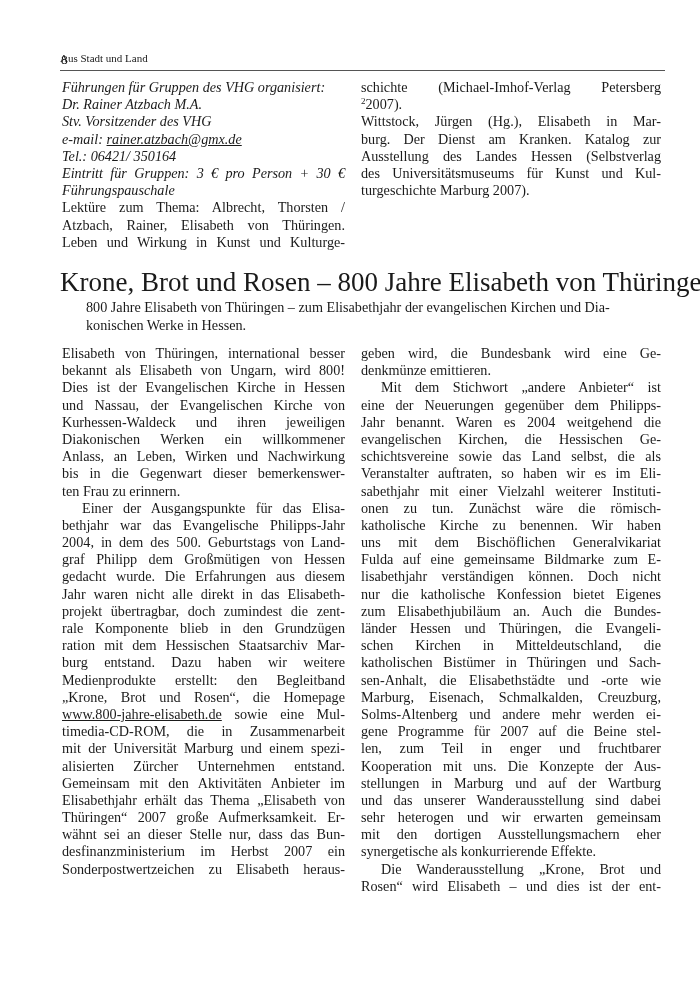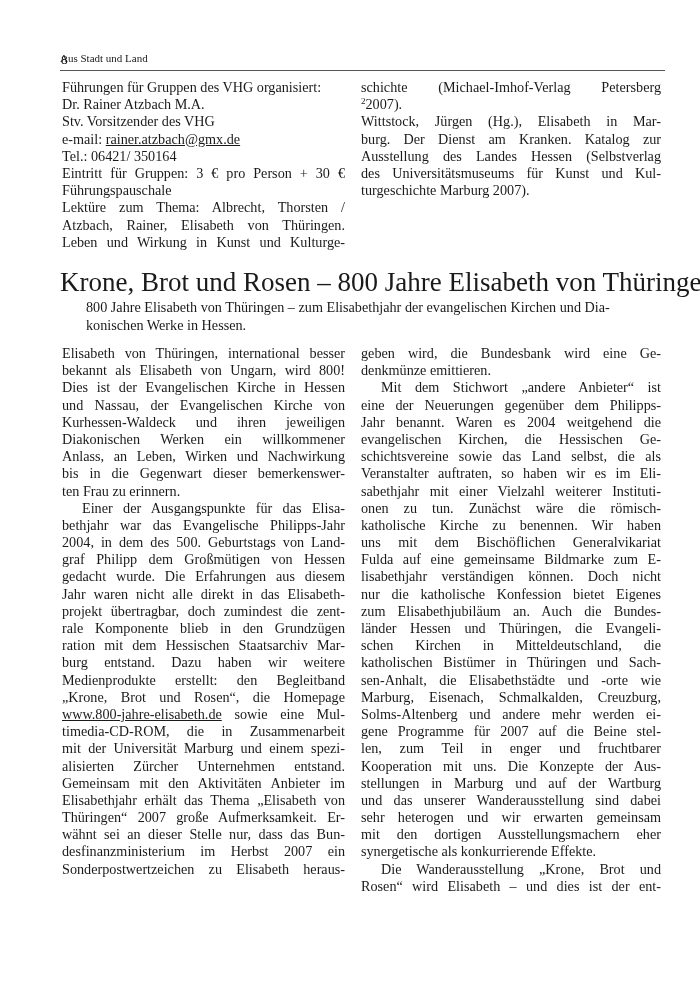--- a/index.html
+++ b/index.html
@@ -6,21 +6,21 @@
   body { width: 700px; height: 988px; position: relative; overflow: hidden;
          font-family: "Liberation Serif", "DejaVu Serif", serif; color: #1a1a1a; }
   .header { position: absolute; left: 60px; top: 52px; width: 605px; height: 18px;
             border-bottom: 1.5px solid #555; }
   .page-num { position: absolute; left: 1px; top: 0; font-size: 13.5px; }
   .running-title { position: absolute; left: 0; right: 0; top: 0; text-align: left; font-size: 11px; }
   .col { position: absolute; font-size: 14.2px; line-height: 17.2px; }
   .col .ln { display: block; text-align: justify; text-align-last: justify; white-space: nowrap; height: 17.2px; }
   .col .ln.last { text-align-last: left; }
   .col .ln.ind { text-indent: 20px; }
-  .ital { }
+  .ital { font-style: italic; }
   .u { text-decoration: underline; }
   .top-left { left: 62px; top: 79px; width: 283px; }
   .top-right { left: 361px; top: 79px; width: 300px; }
   .headline { position: absolute; left: 60px; top: 268px; width: 610px; font-size: 27px; line-height: 28px; white-space: nowrap; }
   .subhead { position: absolute; left: 62px; top: 298px; width: 560px; font-size: 14.2px; line-height: 18px; margin-left: 24px; }
   .subhead .ln { display: block; white-space: nowrap; }
   .body-left { left: 62px; top: 345px; width: 283px; }
   .body-right { left: 361px; top: 345px; width: 300px; }
   sup { font-size: 9px; line-height: 0; vertical-align: 5px; }
 </style>

